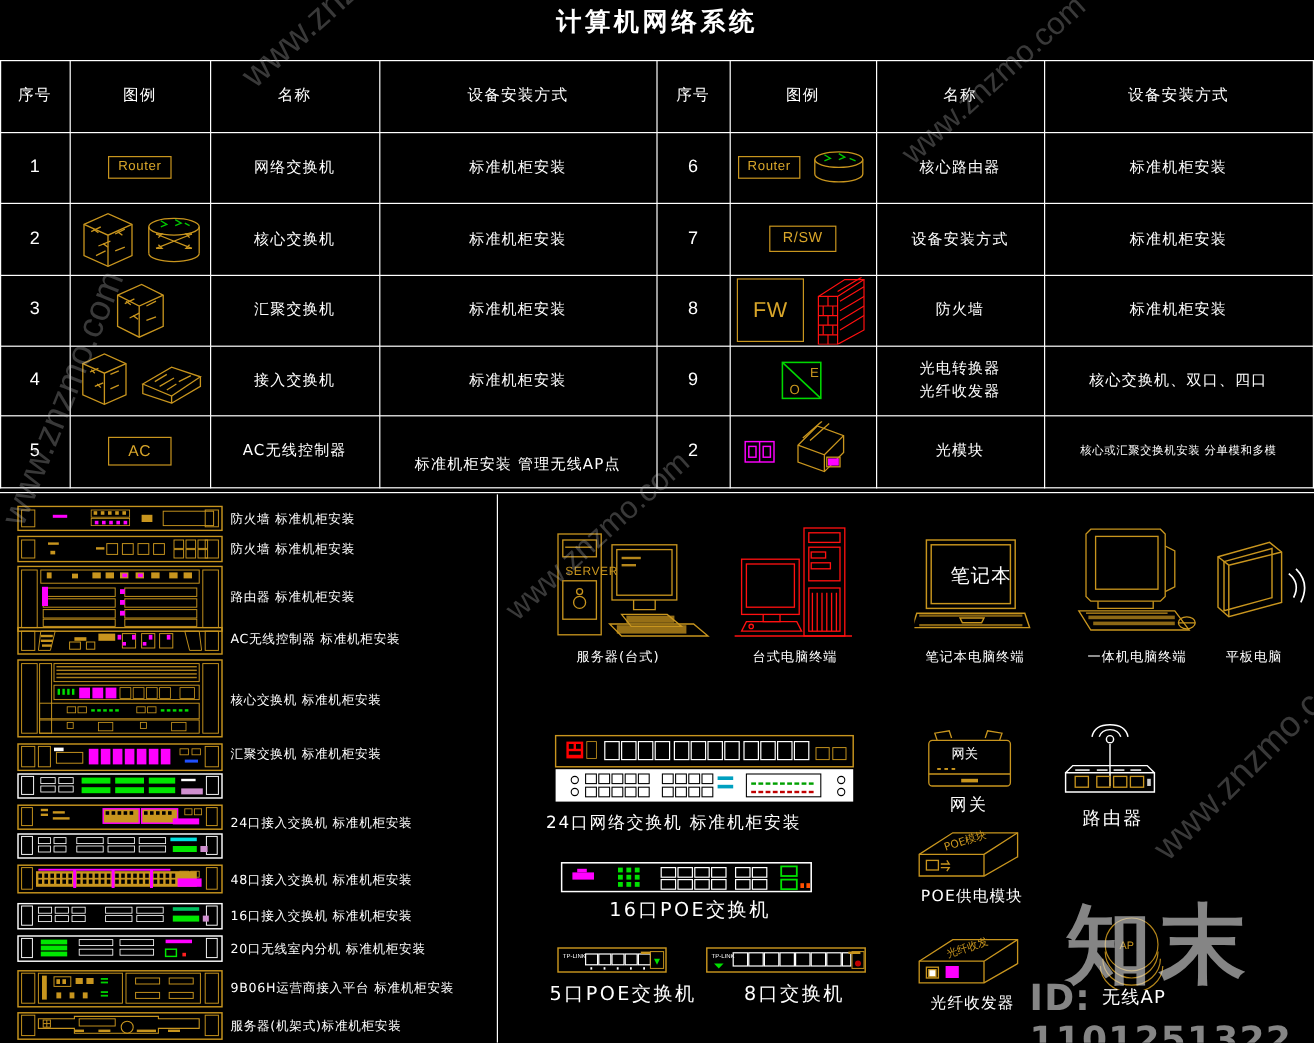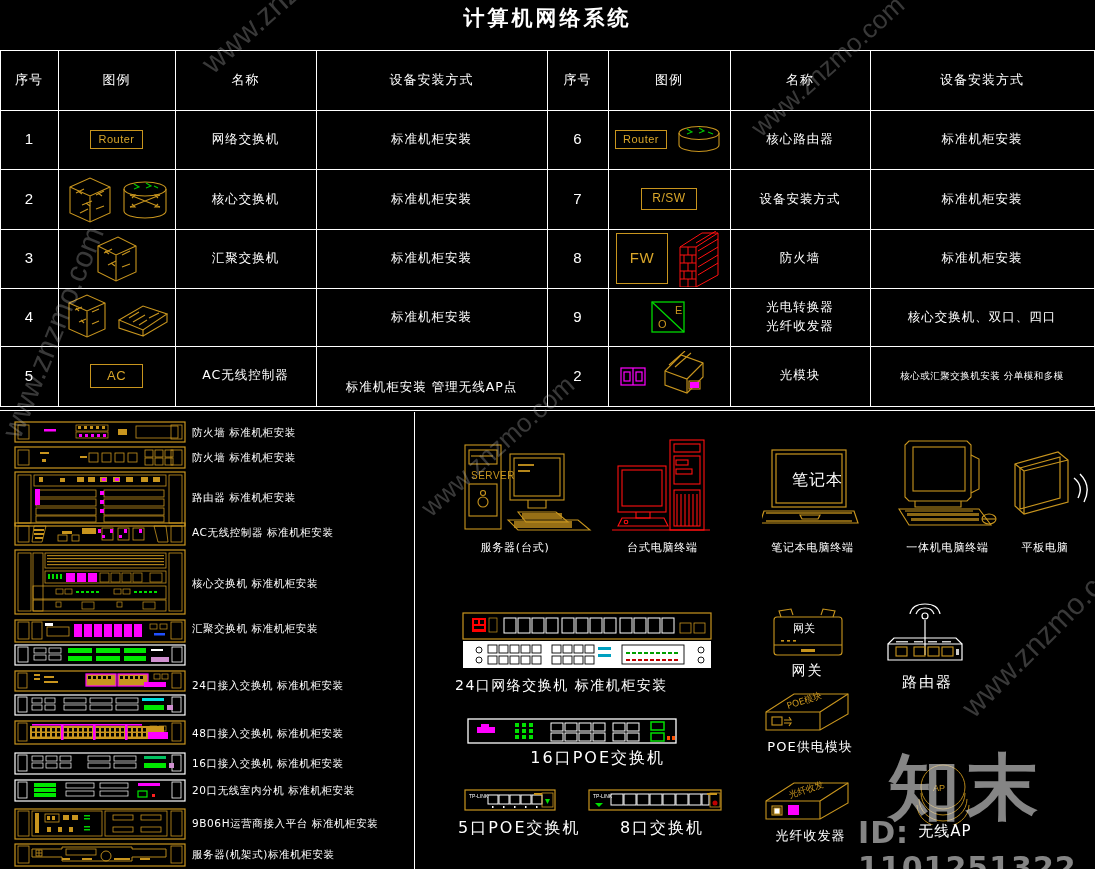--- a/index.html
+++ b/index.html
@@ -147,20 +147,21 @@
           <path d="M8 11 L26 3 L44 11 L44 37 L26 45 L8 37 Z"></path>
           <path d="M8 11 L26 19 L44 11 M26 19 L26 45"></path>
           <path d="M14 18 l7 -3 M18 30 l7 -3 M31 20 l7 -3 M31 32 l7 -3"></path>
           <path d="M15 16 l3 3 M20 28 l3 3"></path>
           <path d="M58 28 L82 14 L106 22 L82 38 Z"></path>
           <path d="M58 28 L58 36 L82 44 L82 38 M82 44 L106 30 L106 22"></path>
           <path d="M68 26 l10 -6 M72 30 l12 -7 M88 26 l10 -5 M78 33 l8 -5"></path>
         </g>
       </svg>
     </div>
+    <div class="cell" style="left:175px;top:238px;width:141px;height:58px">接入交换机</div>
     <div class="cell" style="left:316px;top:238px;width:231px;height:58px">标准机柜安装</div>
 
     <div class="cell num" style="left:0;top:296px;width:58px;height:59.5px">5</div>
     <div class="cell ico" style="left:58px;top:296px;width:117px;height:59.5px">
       <span class="tagbox" style="font-size:13px;padding:4px 16px">AC</span>
     </div>
     <div class="cell" style="left:175px;top:296px;width:141px;height:59.5px">AC无线控制器</div>
     <div class="cell" style="left:316px;top:308px;width:231px;height:59.5px">标准机柜安装  管理无线AP点</div>
 
     <div class="cell num" style="left:547px;top:60px;width:61px;height:59px">6</div>
@@ -182,21 +183,21 @@
 
     <div class="cell num" style="left:547px;top:119px;width:61px;height:60px">7</div>
     <div class="cell ico" style="left:608px;top:119px;width:122px;height:60px">
       <span class="tagbox" style="font-size:12px;padding:3px 10px">R/SW</span>
     </div>
     <div class="cell" style="left:730px;top:119px;width:140px;height:60px">设备安装方式</div>
     <div class="cell" style="left:870px;top:119px;width:224px;height:60px">标准机柜安装</div>
 
     <div class="cell num" style="left:547px;top:179px;width:61px;height:59px">8</div>
     <div class="cell ico" style="left:608px;top:179px;width:122px;height:59px">
-      <span class="tagbox" style="font-size:15px;padding:16px 13px">FW</span>
+      <span class="tagbox" style="font-size:18px;padding:16px 13px">FW</span>
       <svg width="46" height="56" viewBox="0 0 46 56">
         <g stroke="#ff1010" fill="none" stroke-width="1">
           <path d="M4 16 L26 2 L42 2 L42 44 L20 56 L4 56 Z"></path>
           <path d="M4 16 L20 16 L20 56 M20 16 L42 2"></path>
           <path d="M4 24 L20 24 M4 32 L20 32 M4 40 L20 40 M4 48 L20 48"></path>
           <path d="M12 16 L12 24 M8 24 L8 32 M16 24 L16 32 M12 32 L12 40 M8 40 L8 48 M16 40 L16 48 M12 48 L12 56"></path>
           <path d="M20 12 L40 0 M22 20 L42 8 M22 28 L42 16 M22 36 L42 24 M22 44 L42 32"></path>
         </g>
       </svg>
     </div>
@@ -890,21 +891,21 @@
     </g>
     <g fill="none" stroke="#00e000" stroke-width="1.5">
       <rect x="184" y="4" width="13" height="8"></rect>
         <rect x="184" y="15" width="13" height="8"></rect>
     </g>
     <g fill="#ff5000">
         <rect x="200" y="18" width="3" height="4"></rect>
         <rect x="205" y="18" width="3" height="4"></rect>
       </g>
   </svg>
-  <div class="cap" style="left:485px;top:748px;width:180px;font-size:16px;text-align:right;letter-spacing:2px">16口POE交换机</div>
+  <div class="cap" style="left:485px;top:748px;width:180px;font-size:16px;text-align:center;letter-spacing:2px">16口POE交换机</div>
 
   <svg style="position:absolute;left:464px;top:789px" width="92" height="22">
     <rect x="1" y="1" width="90" height="20" fill="none" stroke="#c8951e" stroke-width="1.2"></rect>
     <text x="5" y="9" fill="#ffffff" font-size="5" font-family="Liberation Sans, sans-serif">TP-LINK</text>
     <g fill="none" stroke="#ffffff" stroke-width="1">
       <rect x="24" y="6" width="10" height="9"></rect>
         <rect x="35" y="6" width="10" height="9"></rect>
       <rect x="46" y="6" width="10" height="9"></rect>
         <rect x="57" y="6" width="10" height="9"></rect>
       <rect x="68" y="6" width="10" height="9"></rect>

